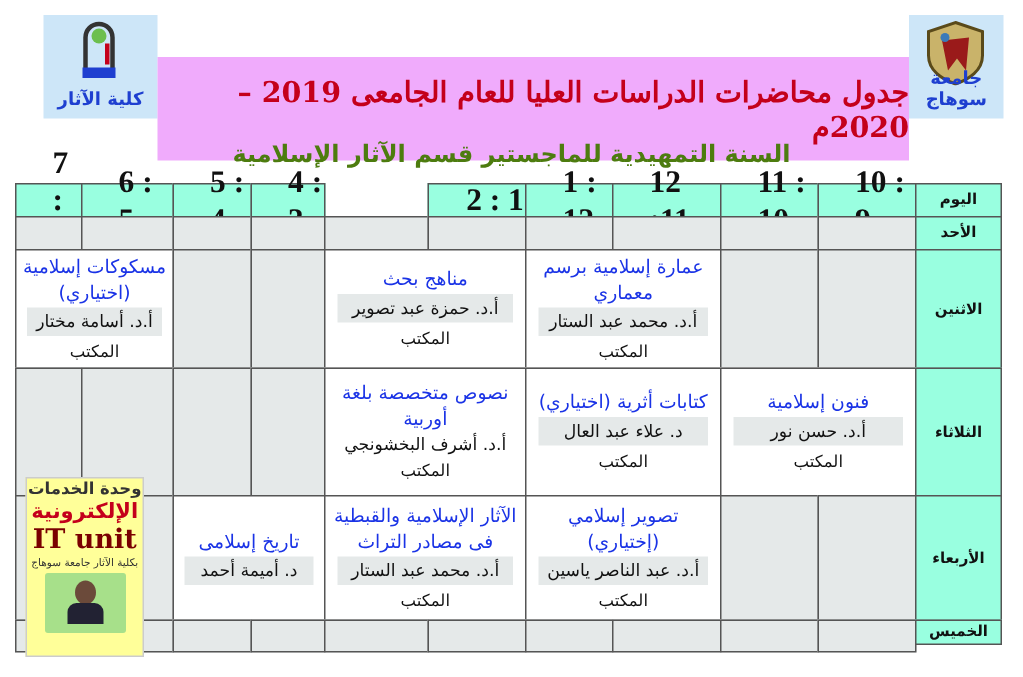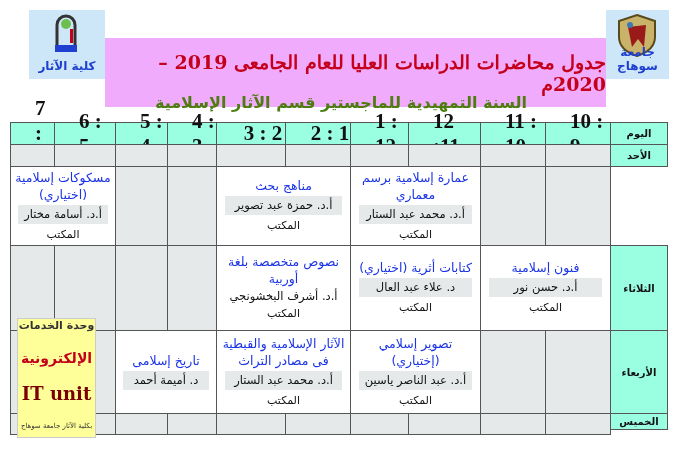--- a/index.html
+++ b/index.html
@@ -15,21 +15,21 @@
   .uni-logo{position:absolute;left:10px;top:3px;width:42px;height:44px;}
   .subtitle{position:absolute;top:93px;left:0;width:682px;text-align:center;color:#4d7c0f;font-size:16px;font-weight:bold;direction:rtl;}
   .grid{position:absolute;left:10px;top:122px;width:658px;height:313px;}
   .cell{position:absolute;box-sizing:border-box;border:1px solid #555;background:#e5e9e9;}
   .hdr{background:#99ffe0;font-family:"Liberation Serif",serif;font-weight:bold;font-size:21px;display:flex;align-items:center;justify-content:center;color:#111;padding-left:24px;}
   .day{background:#99ffe0;font-size:10px;font-weight:bold;display:flex;align-items:center;justify-content:center;direction:rtl;color:#111;}
   .course{background:#fff;display:flex;flex-direction:column;align-items:center;justify-content:center;direction:rtl;text-align:center;padding:0 3px;}
   .c-title{color:#1a33e6;font-size:12.5px;line-height:17px;}
   .c-prof{background:#e5e9e9;width:92%;font-size:11.5px;line-height:19px;color:#111;margin:2px 0;}
   .c-room{font-size:11px;line-height:18px;color:#111;}
-  .itunit{position:absolute;left:17px;top:318px;width:79px;height:120px;background:#ffff99;border:1px solid #ccc;box-sizing:border-box;display:flex;flex-direction:column;align-items:center;direction:rtl;gap:17px;}
+  .itunit{position:absolute;left:17px;top:318px;width:79px;height:120px;background:#ffff99;border:1px solid #ccc;box-sizing:border-box;display:flex;flex-direction:column;align-items:center;direction:rtl;}
   .it1{color:#333;font-size:11px;font-weight:bold;line-height:14px;}
   .it2{color:#c4001b;font-size:14px;font-weight:bold;line-height:17px;}
   .it3{color:#7a0000;font-size:18px;font-weight:bold;font-family:"DejaVu Serif",serif;line-height:20px;direction:ltr;}
   .it4{color:#333;font-size:7px;line-height:10px;}
   .it-photo{width:54px;height:40px;background:#a7e08a;margin-top:2px;position:relative;border-radius:2px;}
   .it-photo .face{position:absolute;left:20px;top:5px;width:14px;height:16px;border-radius:50%;background:#6b4a3a;}
   .it-photo .body{position:absolute;left:15px;top:20px;width:24px;height:14px;background:#223;border-radius:6px 6px 0 0;}
 </style>
 </head>
 <body>
@@ -58,21 +58,20 @@
 </div>
 
 <div class="subtitle">السنة التمهيدية للماجستير قسم الآثار الإسلامية</div>
 
 <div class="grid">
 
   <div class="cell hdr" style="left:0;top:0;width:45px;height:23px">7 : 6</div>
   <div class="cell hdr" style="left:44px;top:0;width:62px;height:23px">6 : 5</div>
   <div class="cell hdr" style="left:105px;top:0;width:53px;height:23px">5 : 4</div>
   <div class="cell hdr" style="left:157px;top:0;width:50px;height:23px">4 : 3</div>
-  <div class="cell hdr" style="left:206px;top:0;width:70px;height:23px">3 : 2</div>
   <div class="cell hdr" style="left:275px;top:0;width:66px;height:23px">2 : 1</div>
   <div class="cell hdr" style="left:340px;top:0;width:59px;height:23px">1 : 12</div>
   <div class="cell hdr" style="left:398px;top:0;width:73px;height:23px">12 :11</div>
   <div class="cell hdr" style="left:470px;top:0;width:66px;height:23px">11 : 10</div>
   <div class="cell hdr" style="left:535px;top:0;width:66px;height:23px">10 :  9</div>
   <div class="cell day" style="left:600px;top:0;width:58px;height:23px;font-size:10px">اليوم</div>
 
   <div class="cell" style="left:0;top:22px;width:45px;height:23px"></div>
   <div class="cell" style="left:44px;top:22px;width:62px;height:23px"></div>
   <div class="cell" style="left:105px;top:22px;width:53px;height:23px"></div>
@@ -97,20 +96,21 @@
     <div class="c-prof">أ.د. حمزة عبد تصوير</div>
     <div class="c-room">المكتب</div>
   </div>
   <div class="cell course" style="left:340px;top:44px;width:131px;height:80px">
     <div class="c-title">عمارة إسلامية برسم معماري</div>
     <div class="c-prof">أ.د. محمد عبد الستار</div>
     <div class="c-room">المكتب</div>
   </div>
   <div class="cell" style="left:470px;top:44px;width:66px;height:80px"></div>
   <div class="cell" style="left:535px;top:44px;width:66px;height:80px"></div>
+  <div class="cell day" style="left:600px;top:44px;width:58px;height:80px">الاثنين</div>
 
   <div class="cell" style="left:0;top:123px;width:45px;height:86px"></div>
   <div class="cell" style="left:44px;top:123px;width:62px;height:86px"></div>
   <div class="cell" style="left:105px;top:123px;width:53px;height:86px"></div>
   <div class="cell" style="left:157px;top:123px;width:50px;height:86px"></div>
   <div class="cell course" style="left:206px;top:123px;width:135px;height:86px">
     <div class="c-title">نصوص متخصصة بلغة أوربية</div>
     <div class="c-room" style="font-size:11.5px">أ.د. أشرف البخشونجي</div>
     <div class="c-room">المكتب</div>
   </div>

